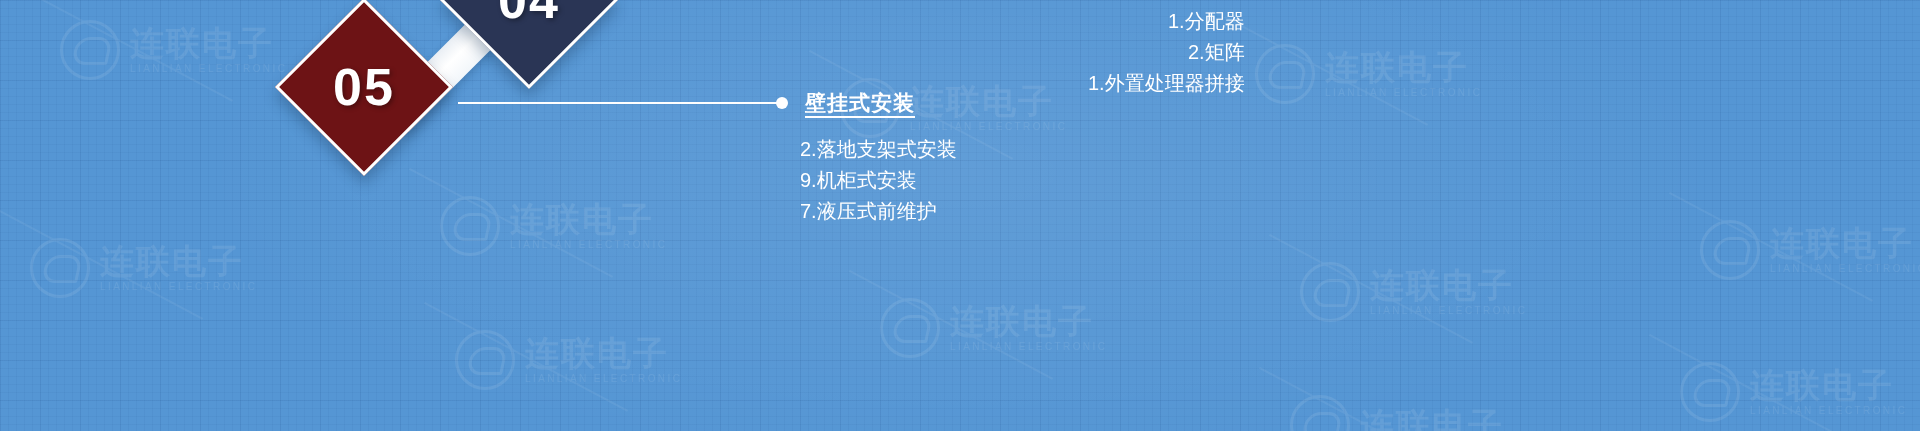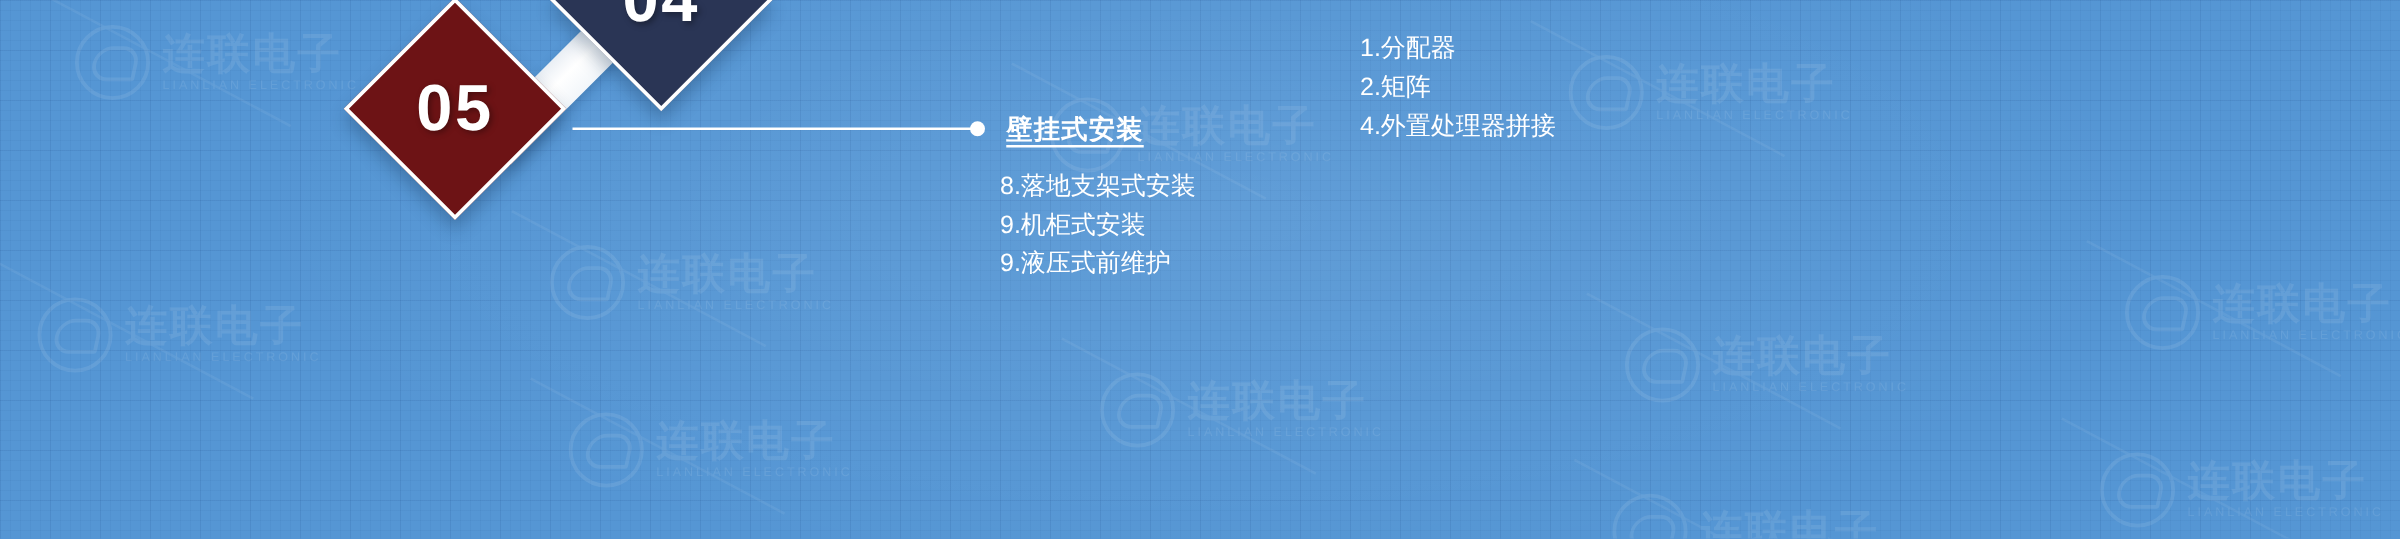--- a/index.html
+++ b/index.html
@@ -186,21 +186,22 @@
   }
   .bullet-list .li {
     display: block;
   }
   #list-install {
     left: 800px;
     top: 134px;
   }
   #list-matrix {
     left: 1088px;
-    top: 24px;
+    top: 6px;
+    text-align: right;
   }
 </style>
 </head>
 <body>
 
 <div id="stage">
 
   <div class="bg-grid"></div>
   <div class="bg-sheen"></div>
 
@@ -303,24 +304,24 @@
   <div id="diamond-red" class="diamond">
     <span class="num">05</span>
   </div>
 
   <div id="lead-line"></div>
   <div id="lead-dot"></div>
 
   <div class="section-title">壁挂式安装</div>
 
   <div class="bullet-list" id="list-install">
-    <span class="li">8.落地支架式安装</span>
+    <span class="li">2.落地支架式安装</span>
     <span class="li">9.机柜式安装</span>
-    <span class="li">9.液压式前维护</span>
+    <span class="li">7.液压式前维护</span>
   </div>
 
   <div class="bullet-list" id="list-matrix">
     <span class="li">1.分配器</span>
     <span class="li">2.矩阵</span>
-    <span class="li">4.外置处理器拼接</span>
+    <span class="li">1.外置处理器拼接</span>
   </div>
 
 </div>
 
 </body></html>

